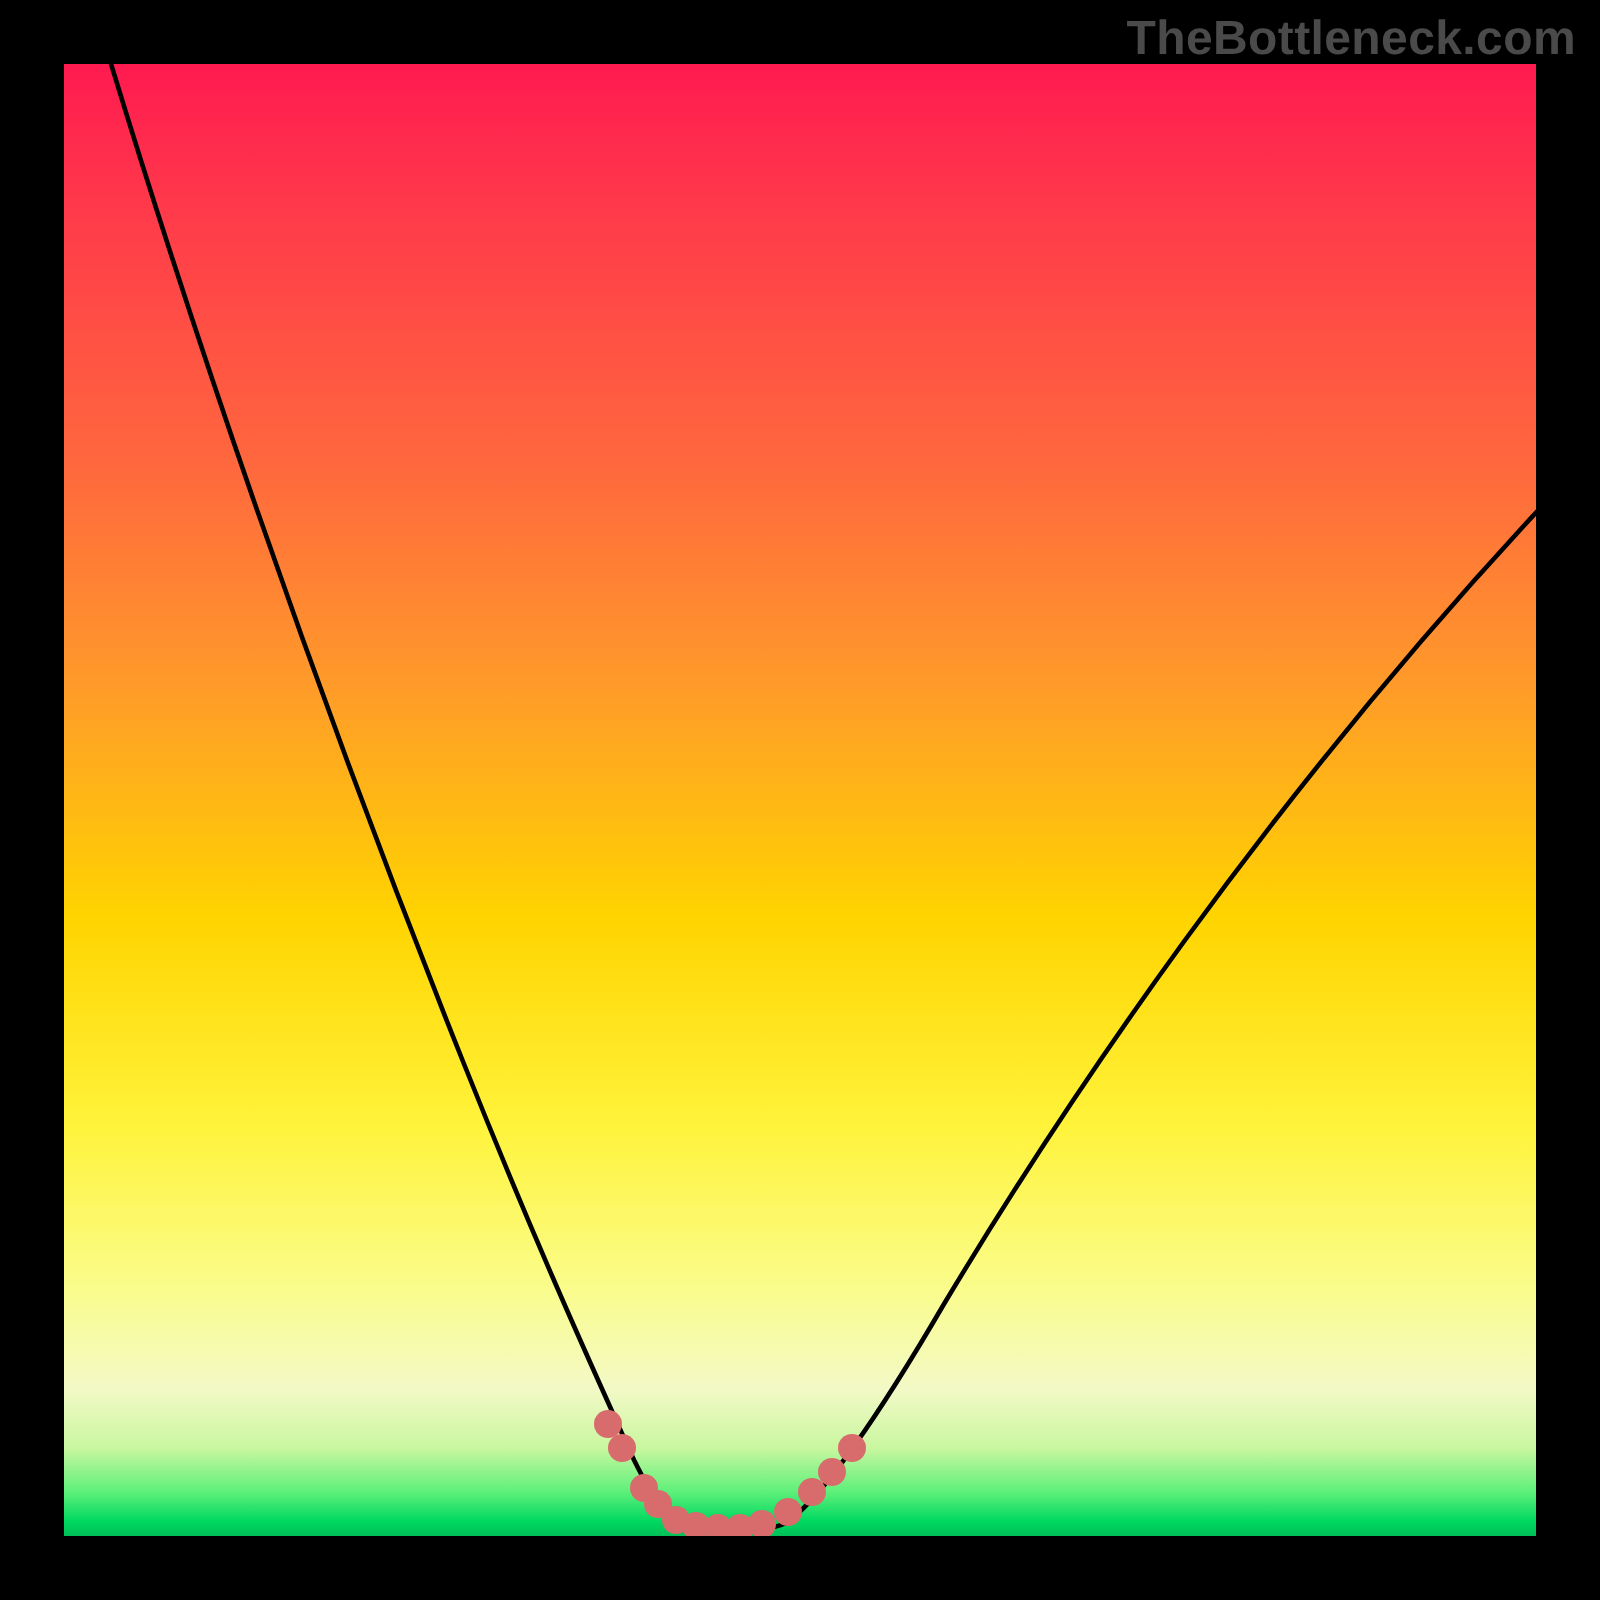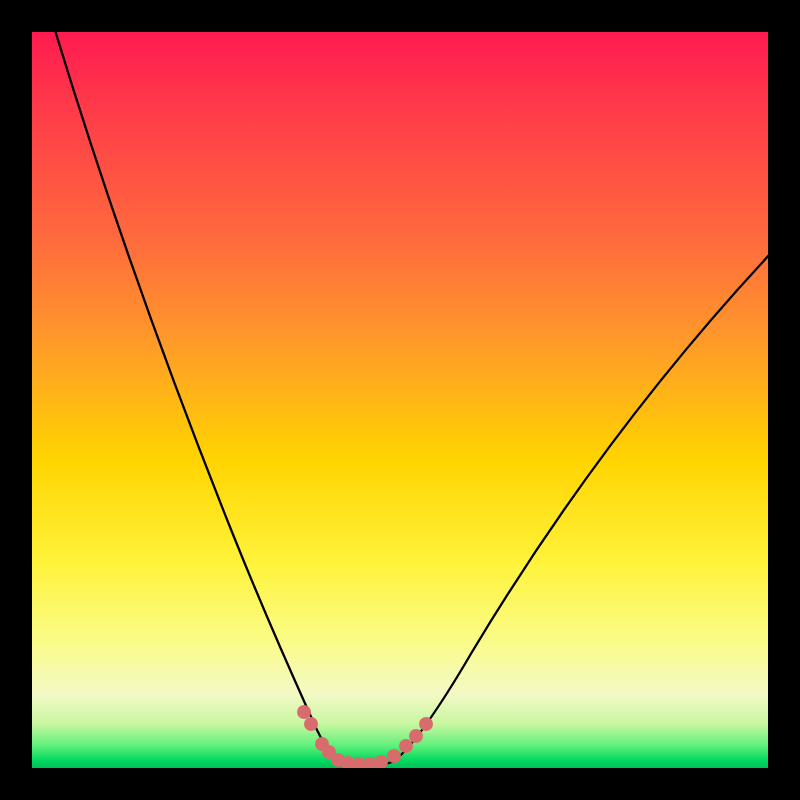--- a/index.html
+++ b/index.html
@@ -93,13 +93,14 @@
         <circle class="dot" cx="327" cy="732" r="7"></circle>
         <circle class="dot" cx="338" cy="732" r="7"></circle>
         <circle class="dot" cx="349" cy="730" r="7"></circle>
         <circle class="dot" cx="362" cy="724" r="7"></circle>
         <circle class="dot" cx="374" cy="714" r="7"></circle>
         <circle class="dot" cx="384" cy="704" r="7"></circle>
         <circle class="dot" cx="394" cy="692" r="7"></circle>
       </g>
     </svg>
   </div>
+  <div class="watermark">TheBottleneck.com</div>
 </div>
 
 </body></html>

